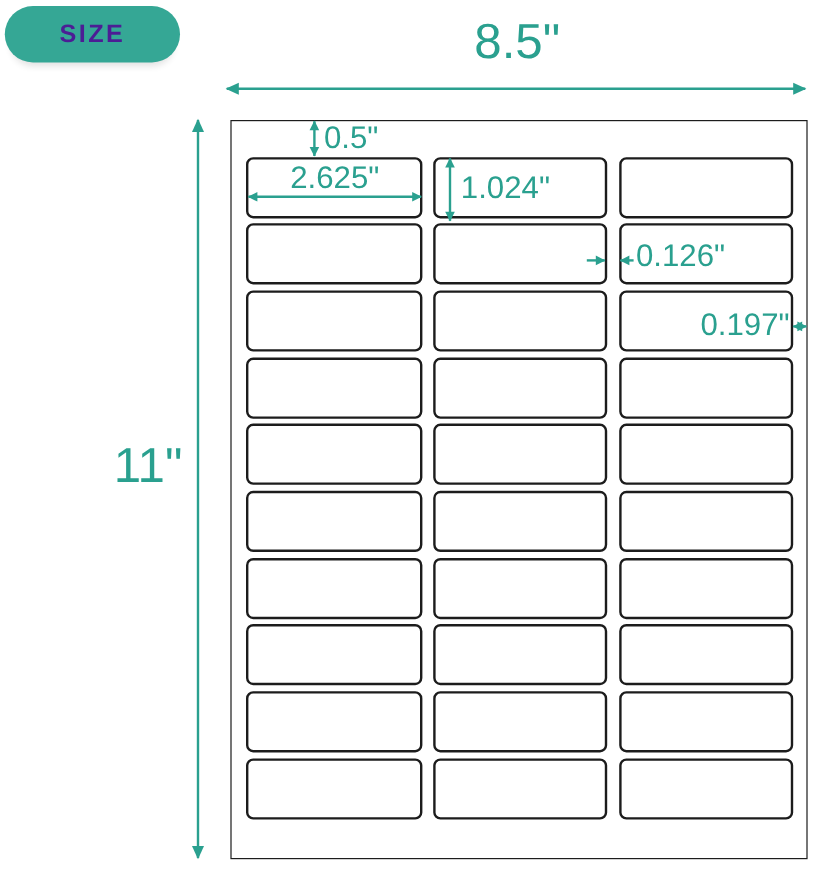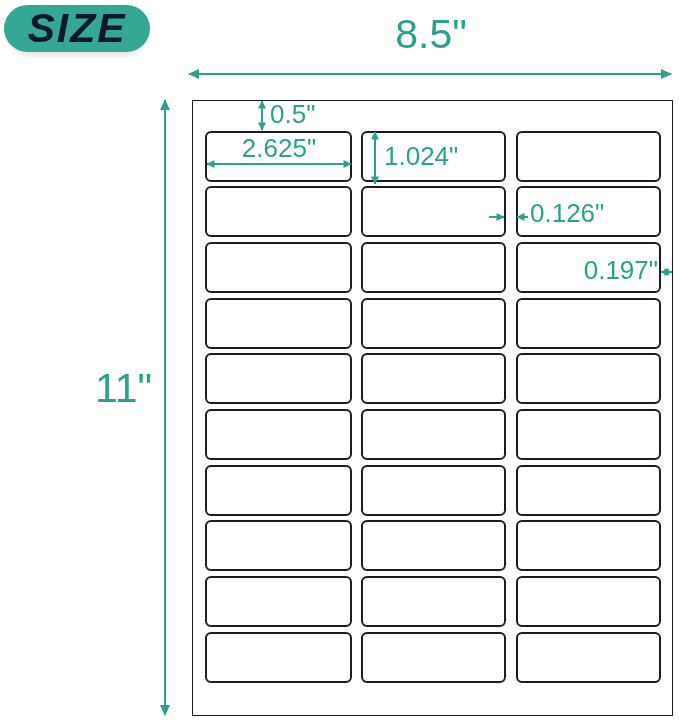--- a/index.html
+++ b/index.html
@@ -13,21 +13,21 @@
     position:relative;width:679px;height:725px;background:var(--paper);
     font-family:"Liberation Sans",sans-serif;overflow:hidden;
   }
   .badge{
     position:absolute;left:4px;top:5px;width:146px;height:47px;
     background:var(--badge);border-radius:24px;
     display:flex;align-items:center;justify-content:center;
     box-shadow:0 8px 6px -5px rgba(0,0,0,0.12);
   }
   .badge span{
-    color:#0f172a;font-size:41px;font-weight:bold;letter-spacing:2px;line-height:1;font-style:italic;
+    color:#4c1d95;font-size:21px;font-weight:bold;letter-spacing:2px;line-height:1;
   }
   .dim-text{
     position:absolute;color:var(--accent);line-height:1;white-space:nowrap;
   }
   .dim-big{font-size:41px;}
   .dim-small{font-size:26px;}
   .t-center{text-align:center;}
   .t-right{text-align:right;}
   .sheet{
     position:absolute;left:192px;top:100px;width:481px;height:616px;

